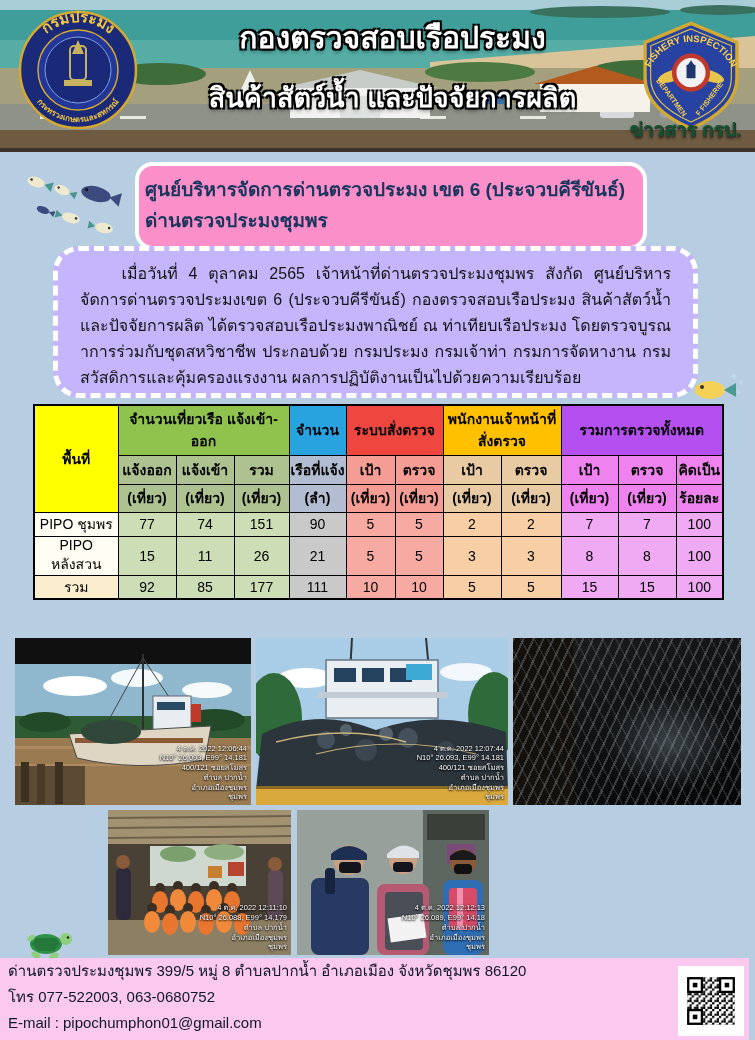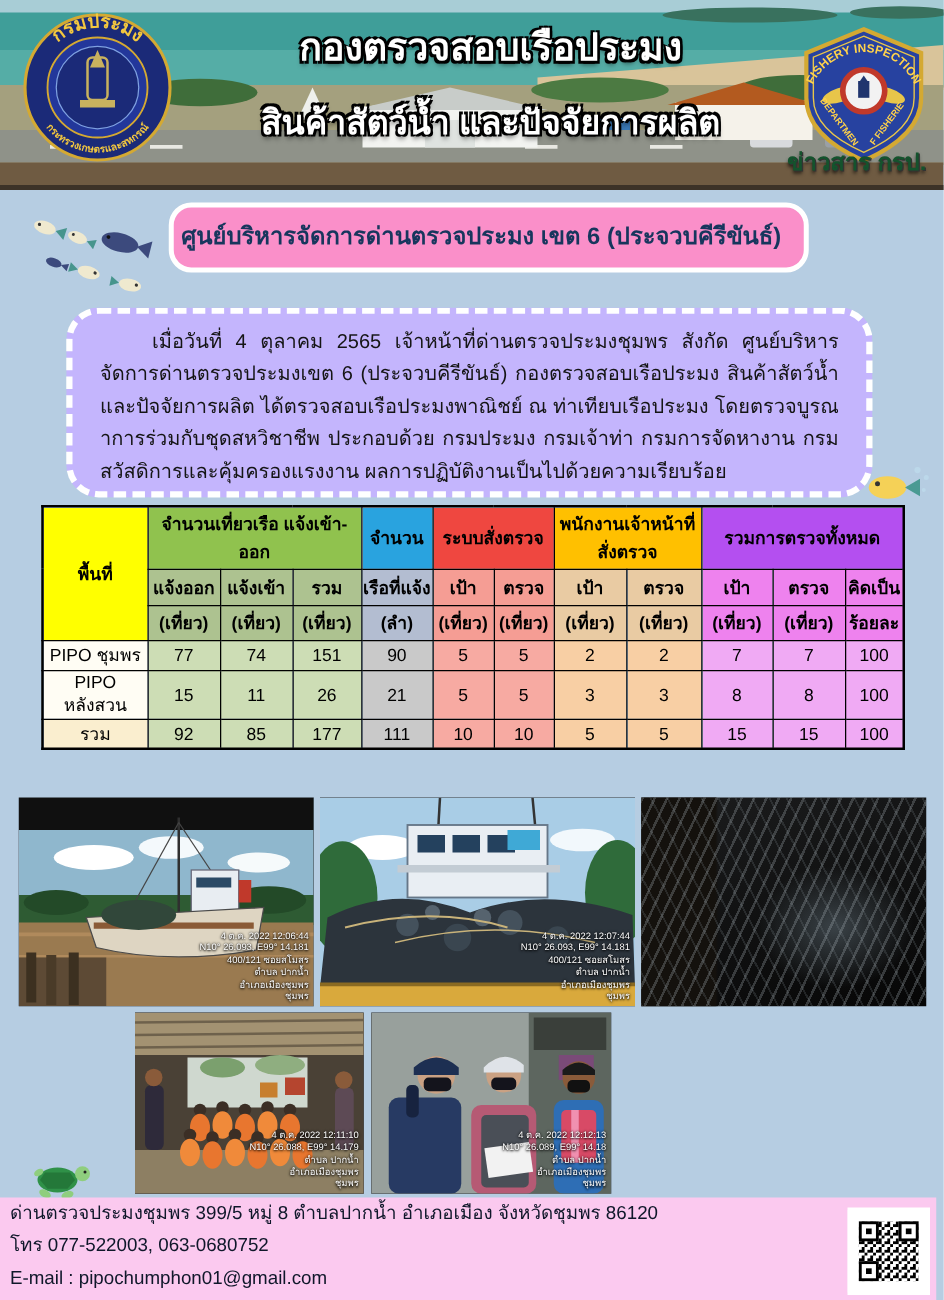--- a/index.html
+++ b/index.html
@@ -184,20 +184,21 @@
       </g>
     <g transform="rotate(12 88 60)">
         <ellipse cx="88" cy="60" rx="9" ry="5" fill="#efe9cf"></ellipse>
         <path d="M79,60 L72,56 L72,64 Z" fill="#47958d"></path>
         <circle cx="93" cy="59" r="1.3" fill="#333"></circle>
       </g>
   </svg>
 
   <div class="banner">
     <div class="bl">ศูนย์บริหารจัดการด่านตรวจประมง เขต 6 (ประจวบคีรีขันธ์)</div>
+    <div class="bl">ด่านตรวจประมงชุมพร</div>
   </div>
 
   <div class="summary">
     <p>เมื่อวันที่ 4 ตุลาคม 2565 เจ้าหน้าที่ด่านตรวจประมงชุมพร สังกัด ศูนย์บริหารจัดการด่านตรวจประมงเขต 6 (ประจวบคีรีขันธ์) กองตรวจสอบเรือประมง สินค้าสัตว์น้ำ และปัจจัยการผลิต ได้ตรวจสอบเรือประมงพาณิชย์ ณ ท่าเทียบเรือประมง โดยตรวจบูรณาการร่วมกับชุดสหวิชาชีพ ประกอบด้วย กรมประมง กรมเจ้าท่า กรมการจัดหางาน กรมสวัสดิการและคุ้มครองแรงงาน ผลการปฏิบัติงานเป็นไปด้วยความเรียบร้อย</p>
   </div>
 
   <svg class="yellow-fish" width="60" height="34" viewBox="0 0 60 34">
     <ellipse cx="24" cy="20" rx="15" ry="9" fill="#f5d157"></ellipse>
     <path d="M38,20 L50,13 L50,27 Z" fill="#4a9a93"></path>
     <circle cx="16" cy="17" r="2" fill="#333"></circle>

